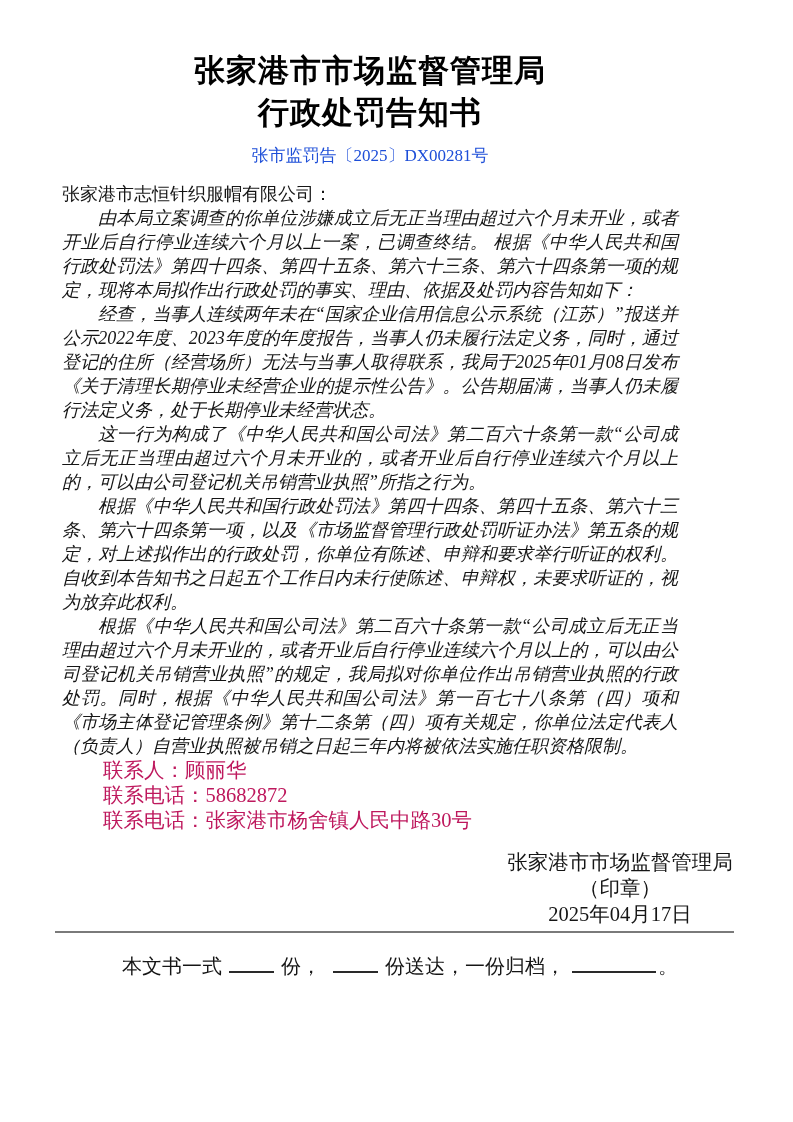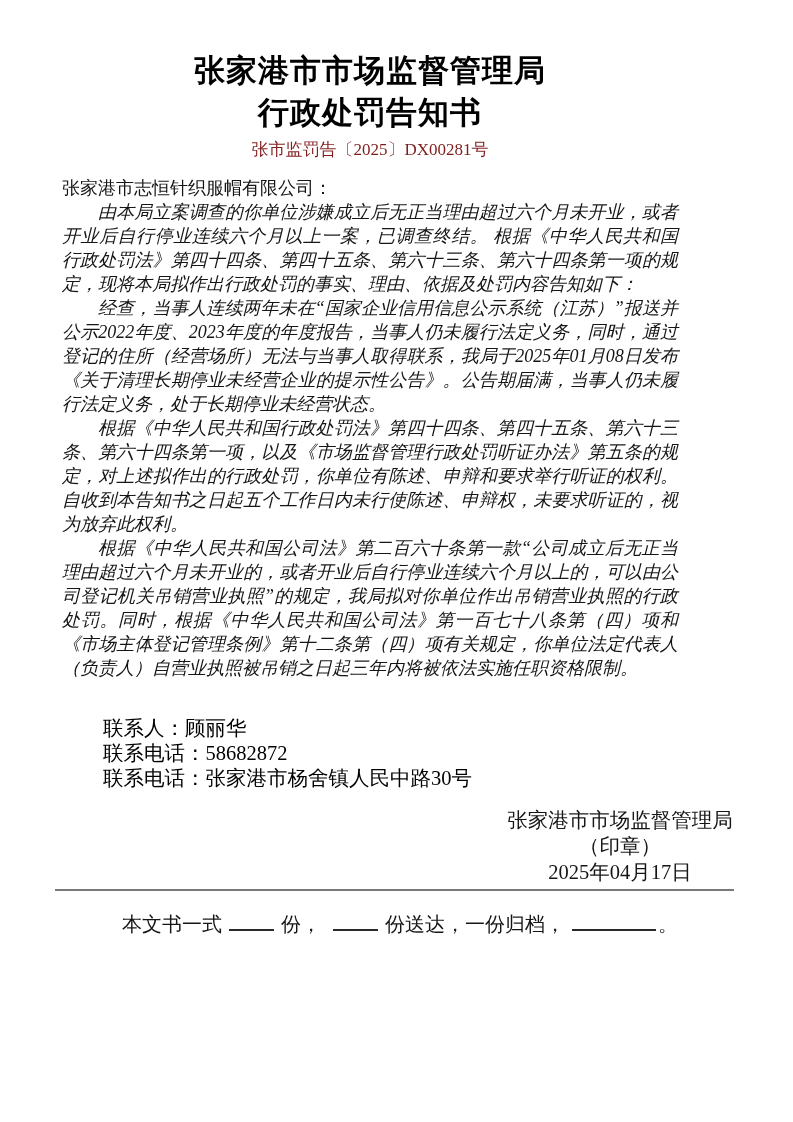--- a/index.html
+++ b/index.html
@@ -23,41 +23,40 @@
   .doc-title {
     margin: 0;
     font-family: "Liberation Sans", "DejaVu Sans", sans-serif;
     font-weight: 700;
     font-size: 31px;
     line-height: 42px;
     color: #000000;
     letter-spacing: 1px;
   }
   .doc-number {
-    margin-top: 5px;
+    margin-top: 11px;
     font-size: 17px;
     line-height: 22px;
-    color: #7f1d1d;
+    color: #1d4ed8;
   }
   .doc-body {
     margin-top: 15px;
     font-size: 18px;
     line-height: 24px;
     text-align: justify;
     color: #151515;
   }
   .doc-body p { margin: 0; }
   .recipient-line { text-indent: 0; }
   .body-para { text-indent: 2em; font-style: italic; }
   .contact-block {
-    margin-top: 36px;
     padding-left: 41px;
     font-size: 20.5px;
     line-height: 25px;
-    color: #000000;
+    color: #be185d;
   }
   .signature-block {
     margin-top: 16px;
     margin-left: 408px;
     width: 300px;
     text-align: center;
     font-size: 20.5px;
     line-height: 26px;
     color: #151515;
   }
@@ -93,20 +92,21 @@
   <header class="doc-header">
     <h1 class="agency-title">张家港市市场监督管理局</h1>
     <h1 class="doc-title">行政处罚告知书</h1>
     <div class="doc-number">张市监罚告〔2025〕DX00281号</div>
   </header>
 
   <main class="doc-body">
     <p class="recipient-line">张家港市志恒针织服帽有限公司：</p>
     <p class="body-para">由本局立案调查的你单位涉嫌成立后无正当理由超过六个月未开业，或者开业后自行停业连续六个月以上一案，已调查终结。 根据《中华人民共和国行政处罚法》第四十四条、第四十五条、第六十三条、第六十四条第一项的规定，现将本局拟作出行政处罚的事实、理由、依据及处罚内容告知如下：</p>
     <p class="body-para">经查，当事人连续两年未在“国家企业信用信息公示系统（江苏）”报送并公示2022年度、2023年度的年度报告，当事人仍未履行法定义务，同时，通过登记的住所（经营场所）无法与当事人取得联系，我局于2025年01月08日发布《关于清理长期停业未经营企业的提示性公告》。公告期届满，当事人仍未履行法定义务，处于长期停业未经营状态。</p>
+    <p class="body-para">这一行为构成了《中华人民共和国公司法》第二百六十条第一款“公司成立后无正当理由超过六个月未开业的，或者开业后自行停业连续六个月以上的，可以由公司登记机关吊销营业执照”所指之行为。</p>
     <p class="body-para">根据《中华人民共和国行政处罚法》第四十四条、第四十五条、第六十三条、第六十四条第一项，以及《市场监督管理行政处罚听证办法》第五条的规定，对上述拟作出的行政处罚，你单位有陈述、申辩和要求举行听证的权利。自收到本告知书之日起五个工作日内未行使陈述、申辩权，未要求听证的，视为放弃此权利。</p>
     <p class="body-para">根据《中华人民共和国公司法》第二百六十条第一款“公司成立后无正当理由超过六个月未开业的，或者开业后自行停业连续六个月以上的，可以由公司登记机关吊销营业执照”的规定，我局拟对你单位作出吊销营业执照的行政处罚。同时，根据《中华人民共和国公司法》第一百七十八条第（四）项和《市场主体登记管理条例》第十二条第（四）项有关规定，你单位法定代表人（负责人）自营业执照被吊销之日起三年内将被依法实施任职资格限制。</p>
   </main>
 
   <section class="contact-block">
     <div>
       <span>联系人：</span><span>顾丽华</span>
     </div>
     <div>
       <span>联系电话：</span><span>58682872</span>

